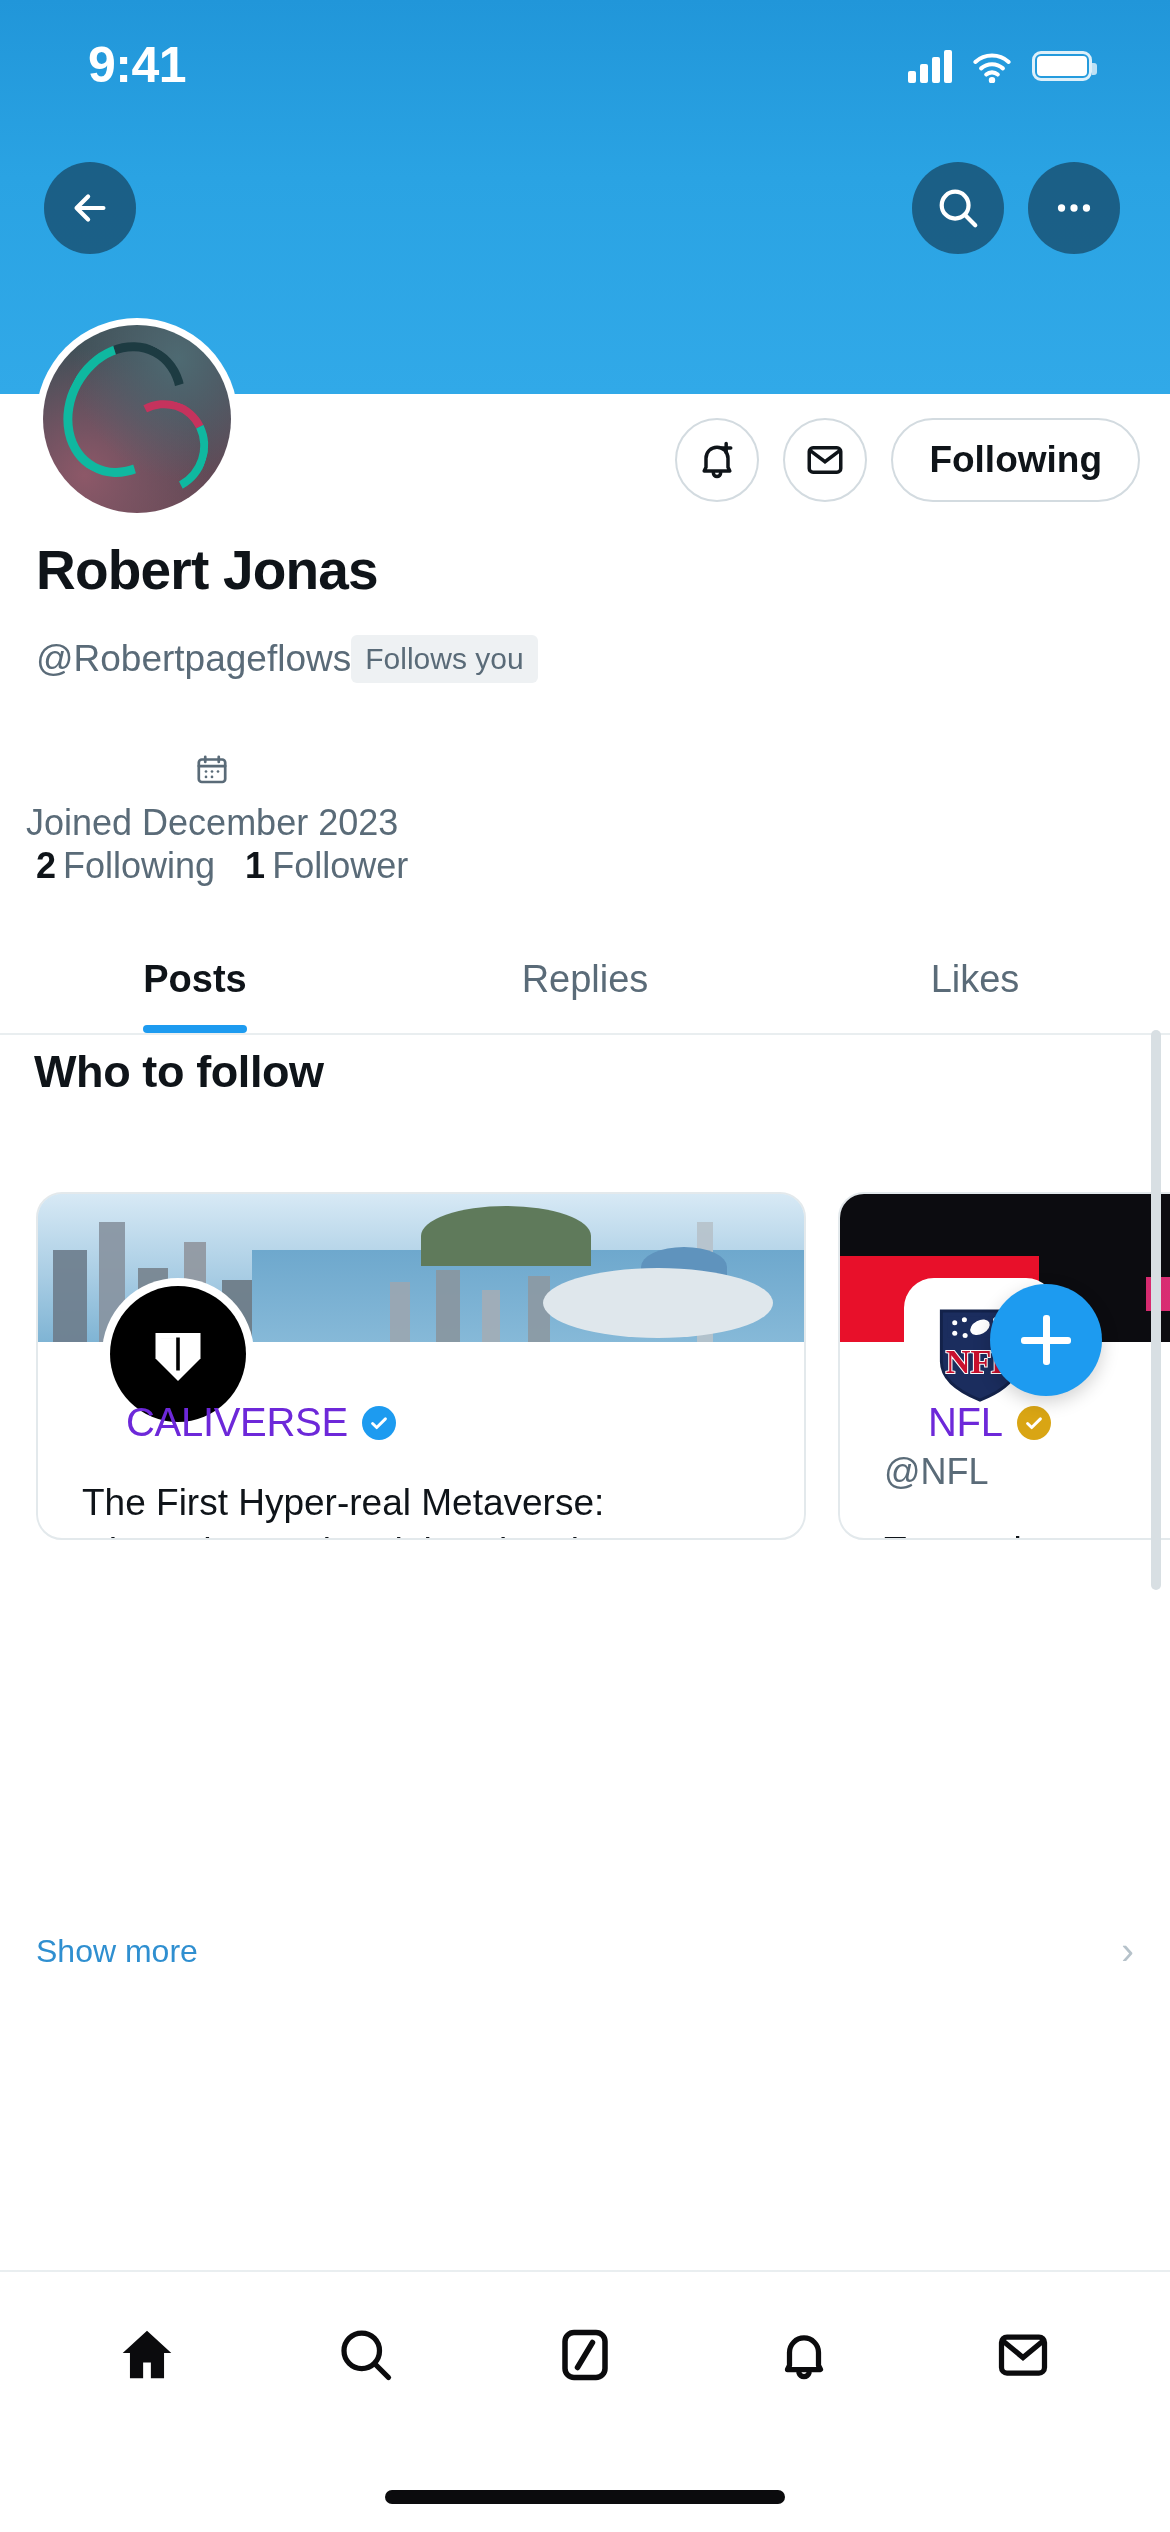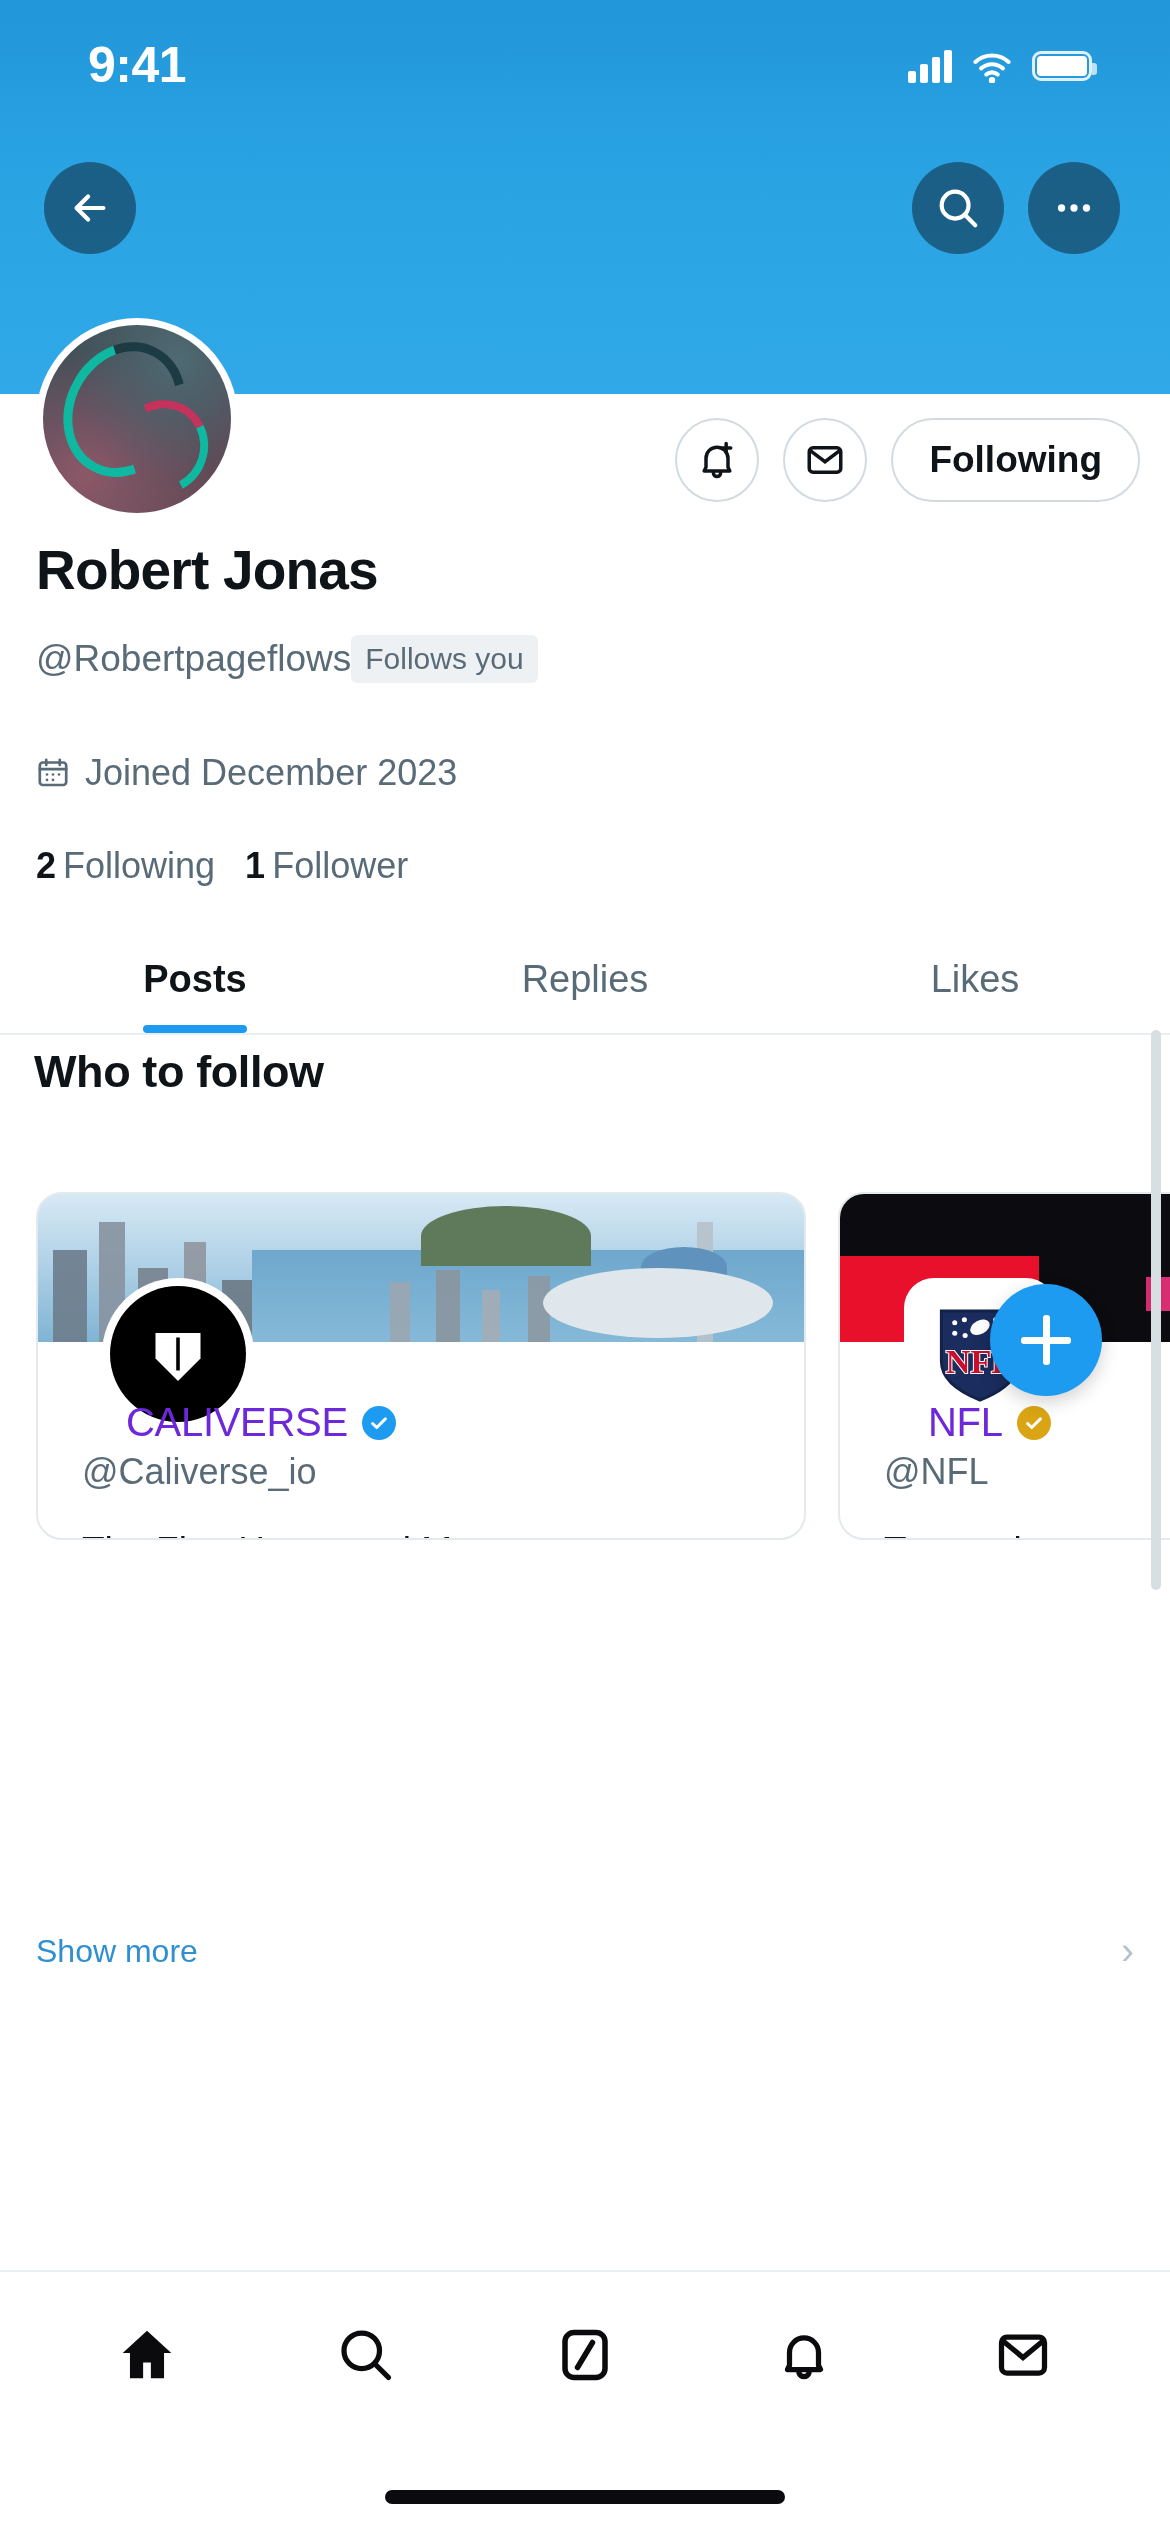--- a/index.html
+++ b/index.html
@@ -111,23 +111,23 @@
   .handle-row {
     position:absolute; left:36px; top:635px;
     display:flex; align-items:center; 
   }
   .handle { font-size:37px; color:#5a6b78; }
   .follows-you {
     background:#eef1f3; color:#5a6b78; font-size:30px;
     padding:7px 14px; border-radius:6px;
   }
   .joined-row {
-    position:absolute; left:35px; top:752px;
+    position:absolute; left:26px; top:752px;
     display:flex; align-items:center; gap:14px;
-    font-size:36px; color:#5a6b78;
+    font-size:36px; color:#5a6b78;flex-direction:column;
   }
   .counts-row {
     position:absolute; left:36px; top:845px;
     display:flex; align-items:baseline; gap:30px;
     font-size:36px; color:#5a6b78;
   }
   .counts-row b { color:#0f1419; font-weight:700; margin-right:7px; }
 
   
   .tabs {
@@ -408,21 +408,20 @@
     </div>
     <div class="card-body">
       <div class="card-namerow">
         <span class="card-name">CALIVERSE</span>
         <span class="verified">
           <svg viewBox="0 0 24 24">
               <path d="M5 12.5l4.5 4.5L19 7.5" stroke="#fff" stroke-width="3.2" fill="none" stroke-linecap="round" stroke-linejoin="round"></path>
             </svg>
         </span>
       </div>
-      <div class="card-handle">@Caliverse_io</div>
       <div class="card-bio">The First Hyper-real Metaverse:
 where the Real and the Virtual In…</div>
     </div>
   </div>
 
   <div class="card">
     <div class="card-banner banner-nfl">
       <div class="redblock"></div>
 
       <div class="pbbar">PRO BOWL</div>

